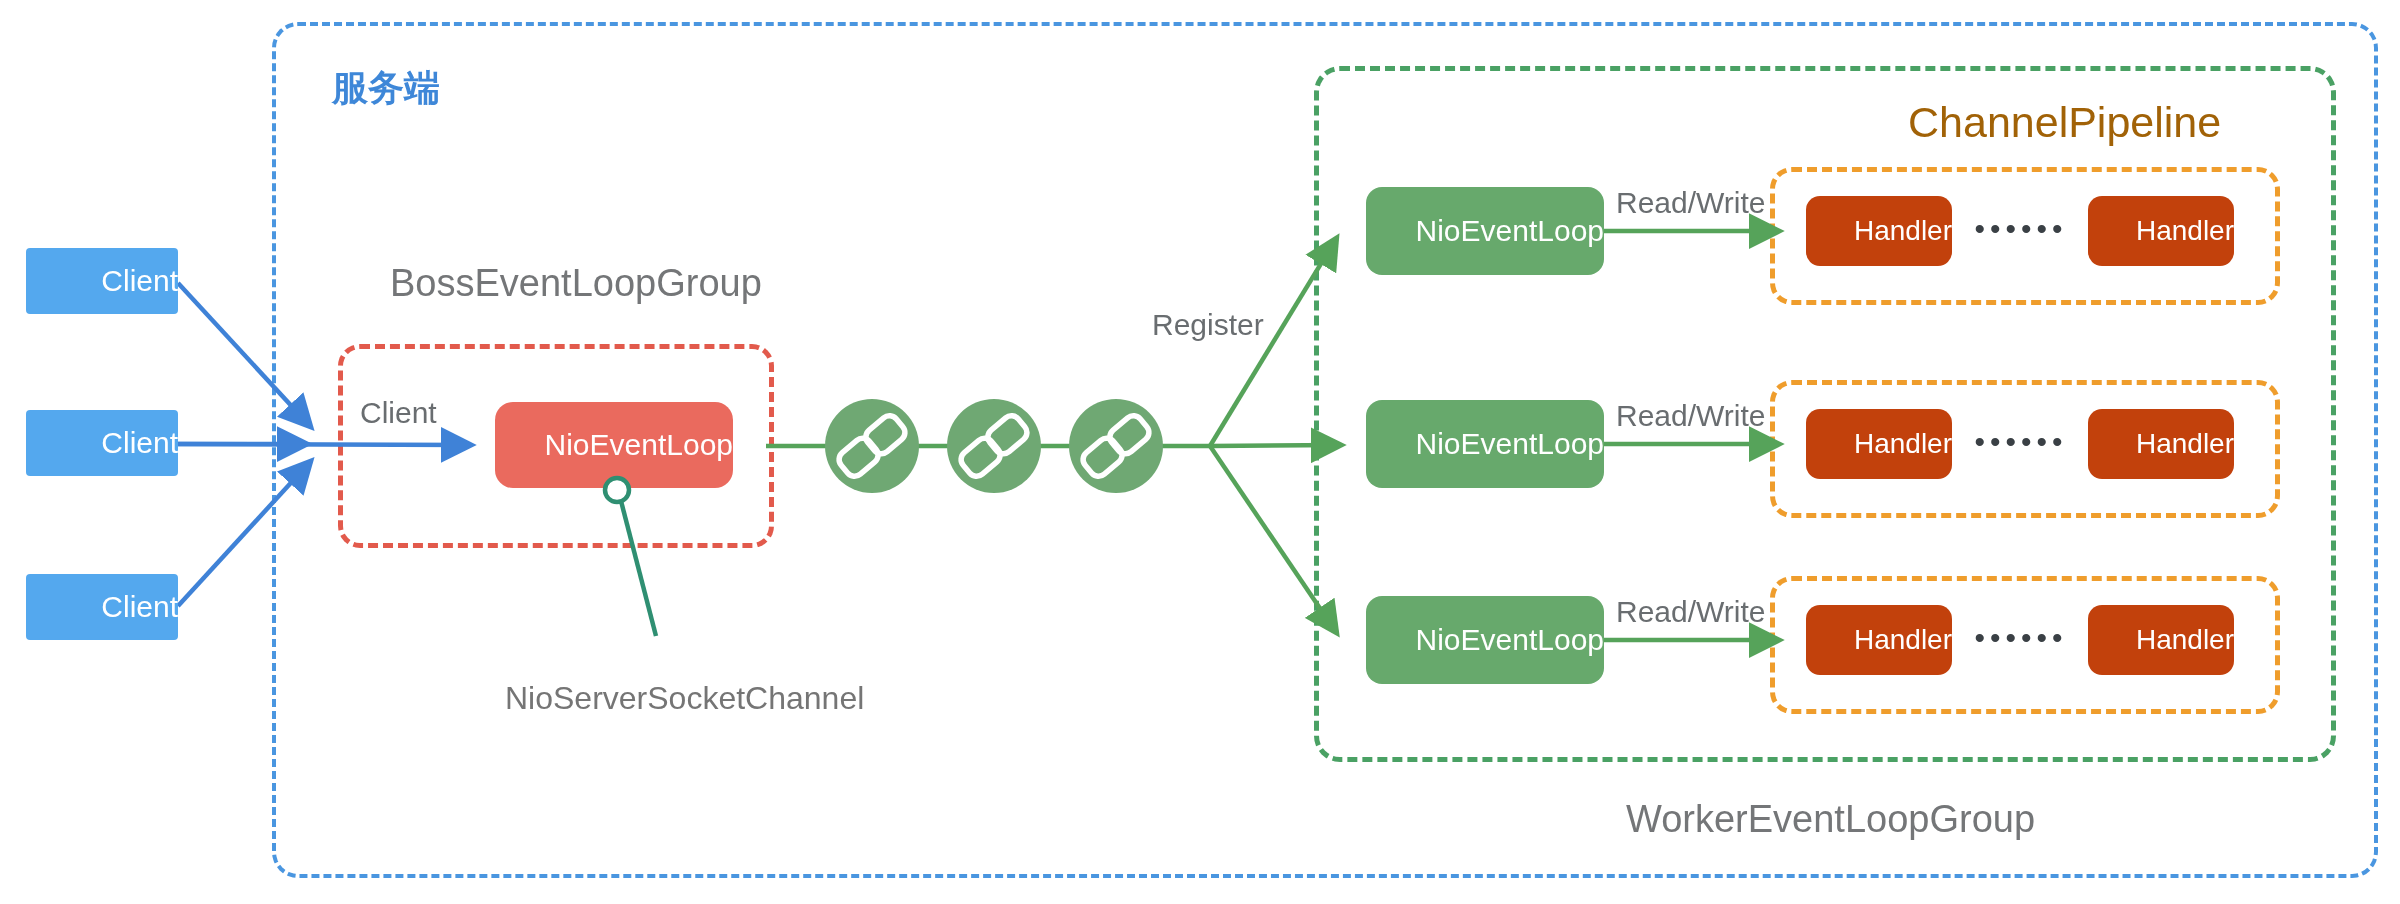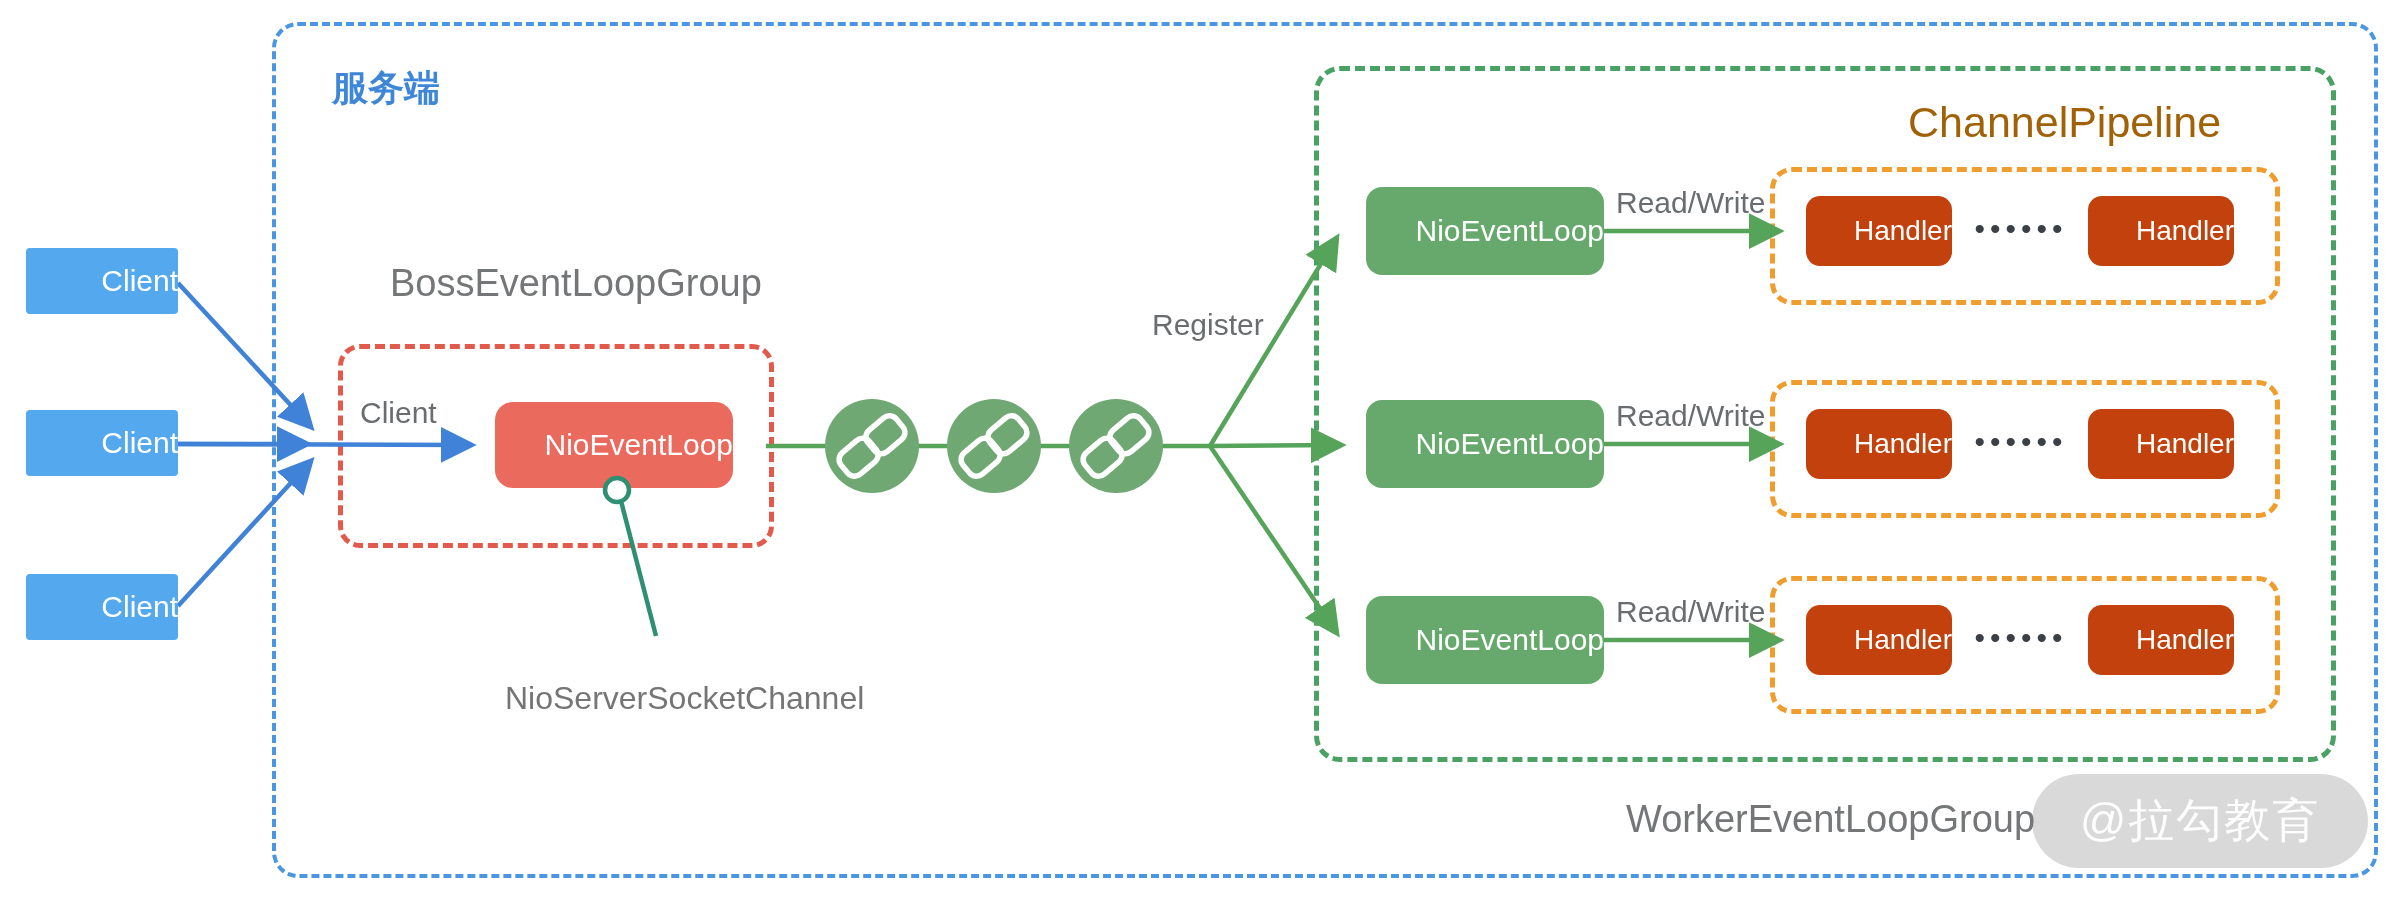--- a/index.html
+++ b/index.html
@@ -195,17 +195,14 @@
     <line x1="1604" y1="231" x2="1778" y2="231" stroke="#56a35a" stroke-width="4.5" marker-end="url(#arrow-green)"></line>
     <line x1="1604" y1="444" x2="1778" y2="444" stroke="#56a35a" stroke-width="4.5" marker-end="url(#arrow-green)"></line>
     <line x1="1604" y1="640" x2="1778" y2="640" stroke="#56a35a" stroke-width="4.5" marker-end="url(#arrow-green)"></line>
   </svg>
 
   <svg class="abs svg-over" width="2400" height="904" viewBox="0 0 2400 904">
     <line x1="621" y1="501" x2="656" y2="636" stroke="#2f8f72" stroke-width="4.5"></line>
     <circle cx="617" cy="490" r="12" fill="#ffffff" stroke="#2f8f72" stroke-width="4.5"></circle>
   </svg>
 
-  <div class="abs watermark">
-    <span>@拉勾教育</span>
-  </div>
 
 </div>
 
 </body></html>

